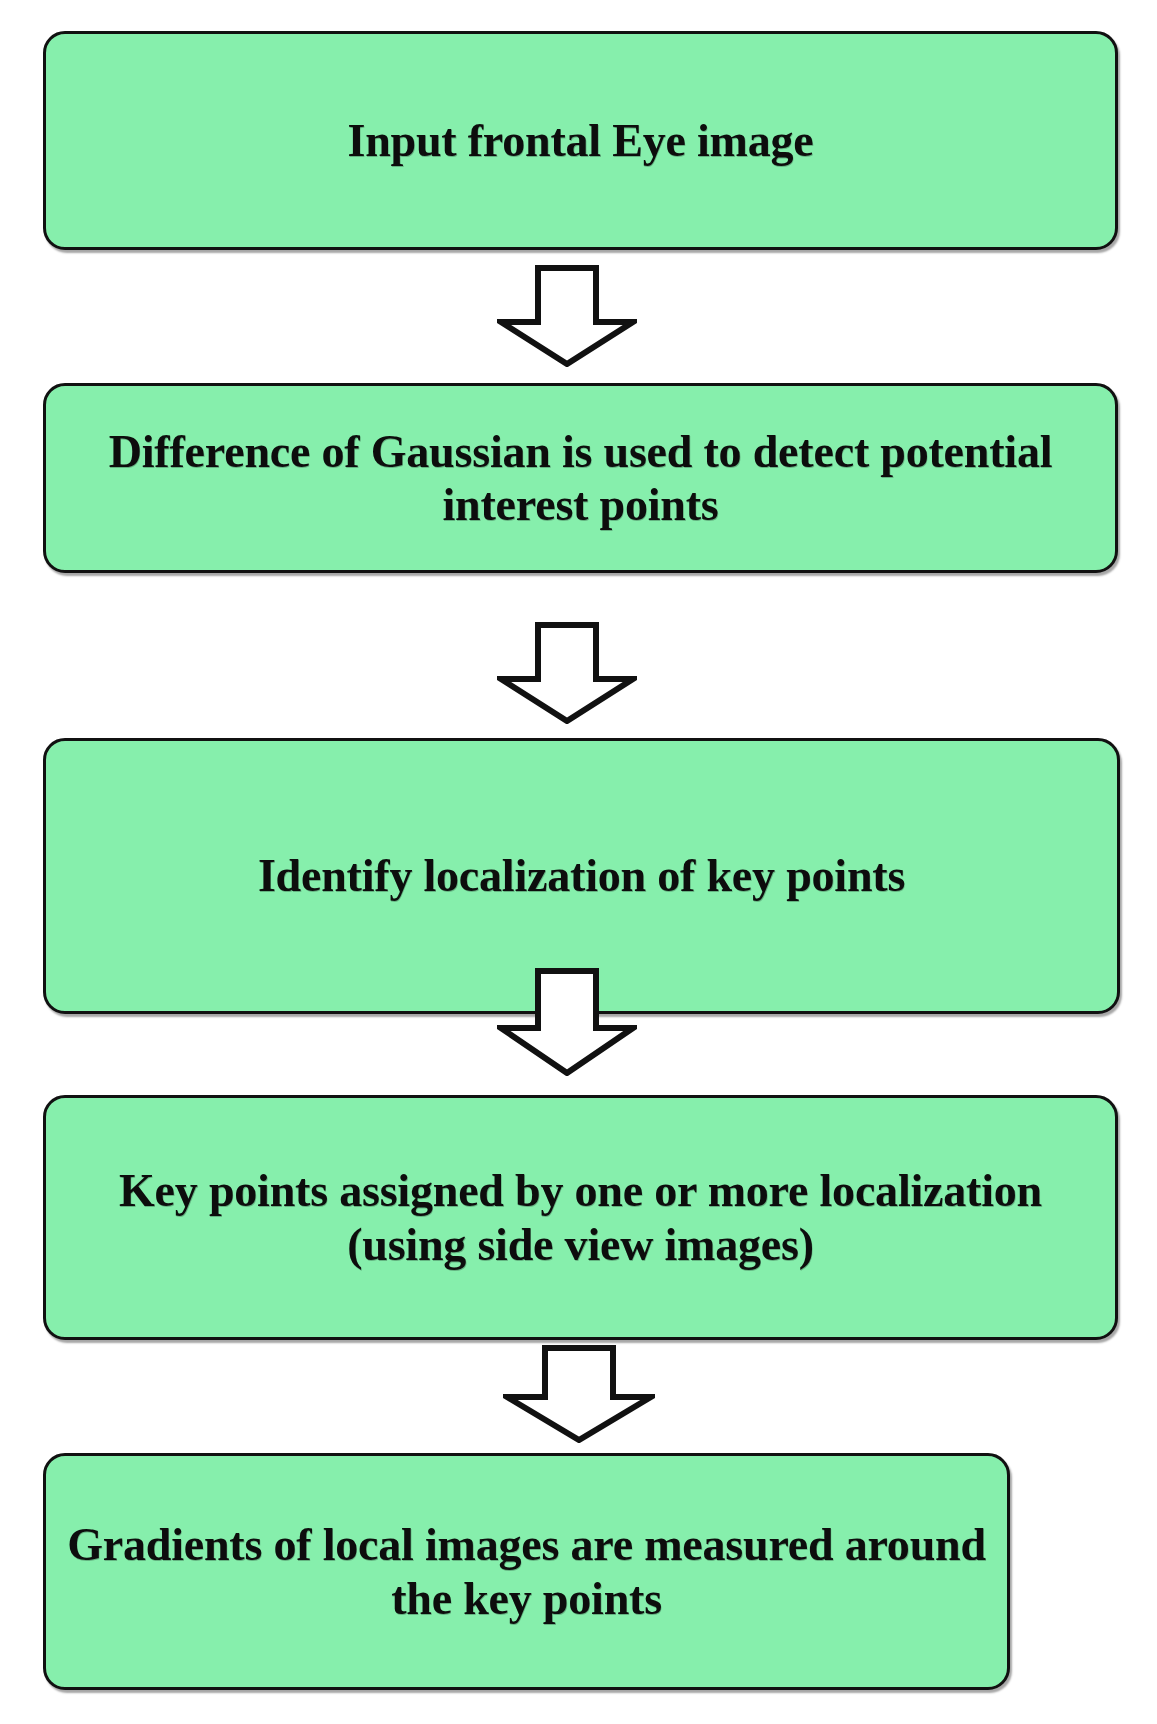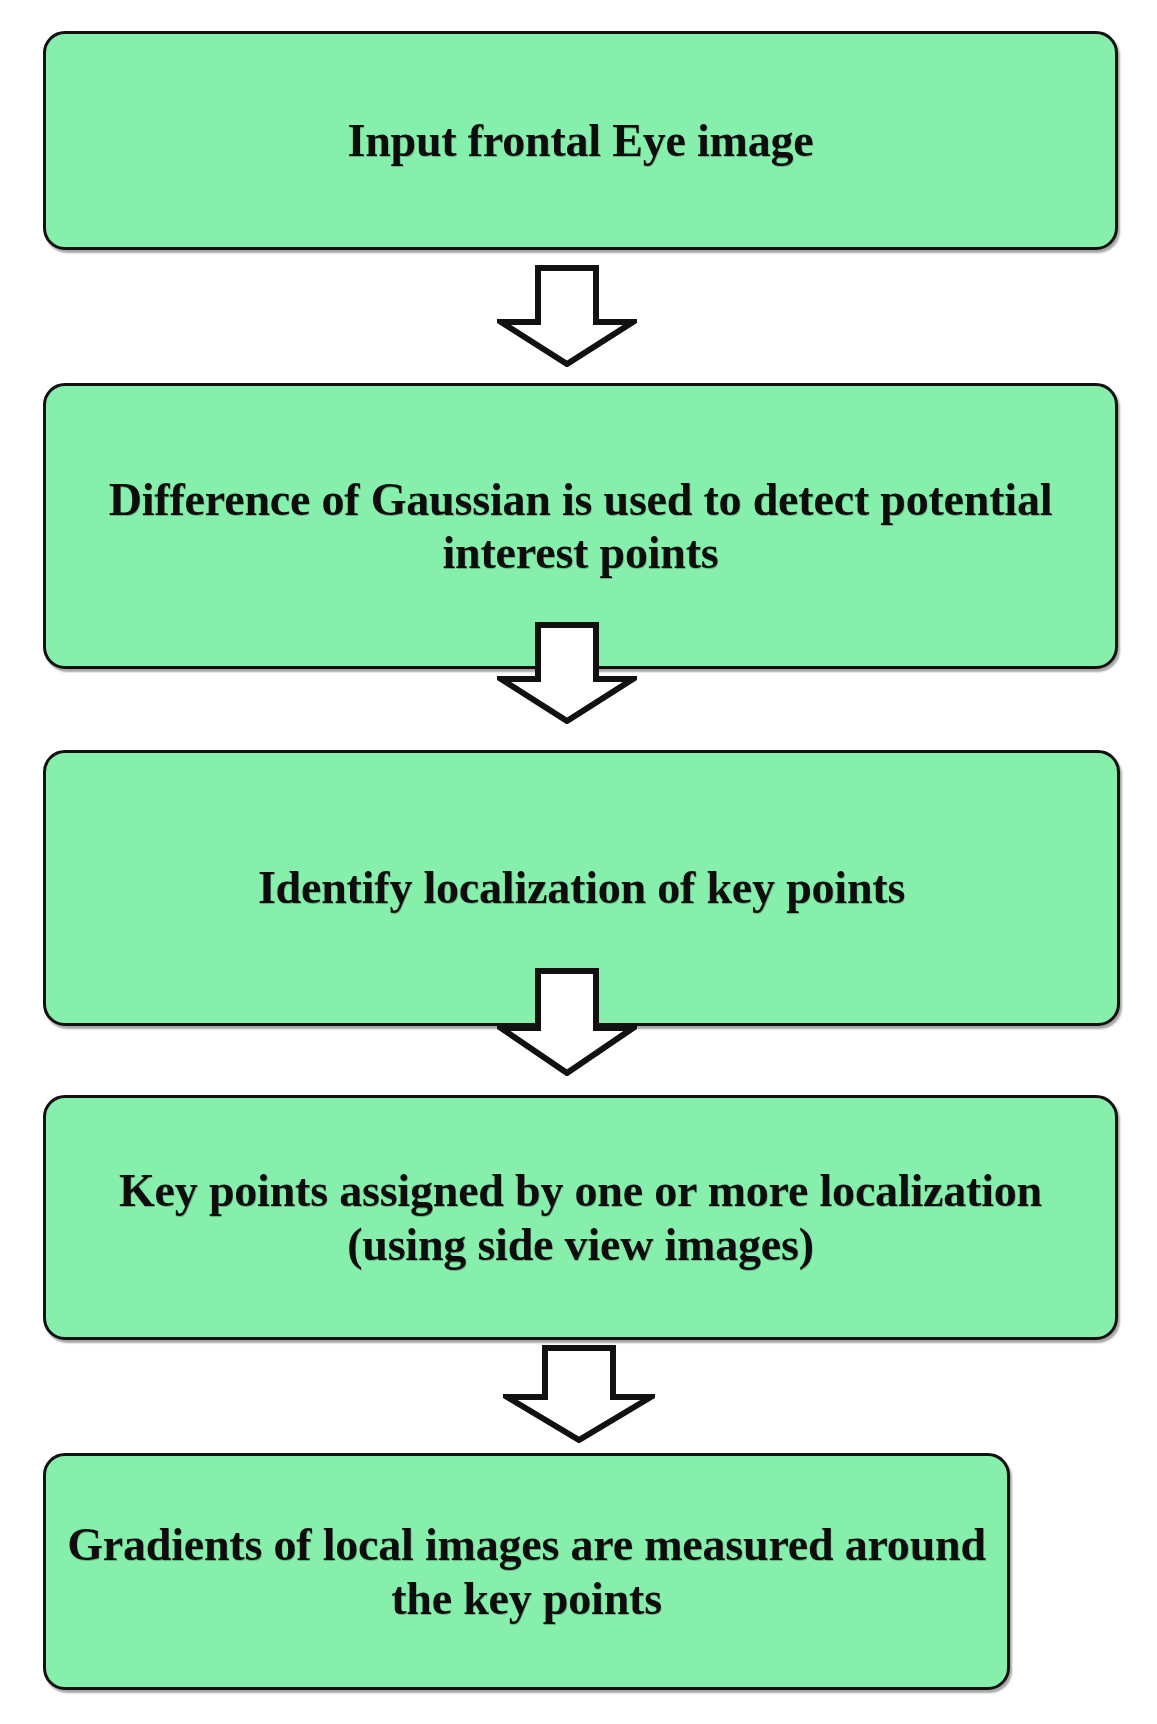--- a/index.html
+++ b/index.html
@@ -63,31 +63,31 @@
   <div class="node" style="left:43px; top:31px; width:1075px; height:219px;">
     <div class="node-label">Input frontal Eye image</div>
   </div>
 
   <div class="arrow" style="left:497px; top:265px; width:140px; height:102px;">
     <svg viewBox="0 0 140 102" preserveAspectRatio="none" aria-hidden="true">
       <polygon points="41,3 99,3 99,57 136,57 70,99 4,57 41,57" fill="#ffffff" stroke="#111111" stroke-width="6" stroke-linejoin="miter"></polygon>
     </svg>
   </div>
 
-  <div class="node" style="left:43px; top:383px; width:1075px; height:286px;">
+  <div class="node" style="left:43px; top:383px; width:1075px; height:190px;">
     <div class="node-label">Difference of Gaussian is used to detect potential interest points</div>
   </div>
 
   <div class="arrow" style="left:497px; top:622px; width:140px; height:102px;">
     <svg viewBox="0 0 140 102" preserveAspectRatio="none" aria-hidden="true">
       <polygon points="41,3 99,3 99,57 136,57 70,99 4,57 41,57" fill="#ffffff" stroke="#111111" stroke-width="6" stroke-linejoin="miter"></polygon>
     </svg>
   </div>
 
-  <div class="node" style="left:43px; top:738px; width:1077px; height:276px;margin-top:12px;">
+  <div class="node" style="left:43px; top:738px; width:1077px; height:276px;">
     <div class="node-label">Identify localization of key points</div>
   </div>
 
   <div class="arrow" style="left:497px; top:968px; width:140px; height:108px;">
     <svg viewBox="0 0 140 108" preserveAspectRatio="none" aria-hidden="true">
       <polygon points="41,3 99,3 99,60 136,60 70,105 4,60 41,60" fill="#ffffff" stroke="#111111" stroke-width="6" stroke-linejoin="miter"></polygon>
     </svg>
   </div>
 
   <div class="node" style="left:43px; top:1095px; width:1075px; height:245px;">

